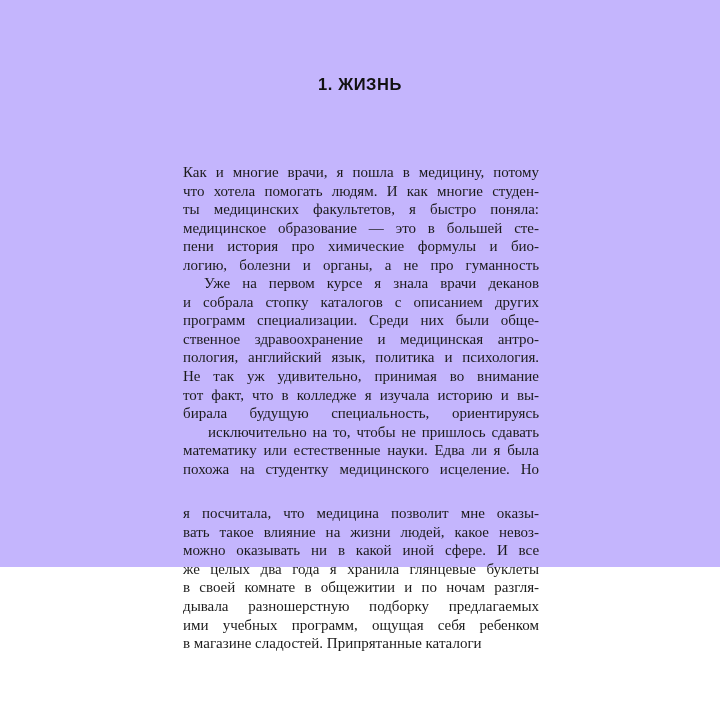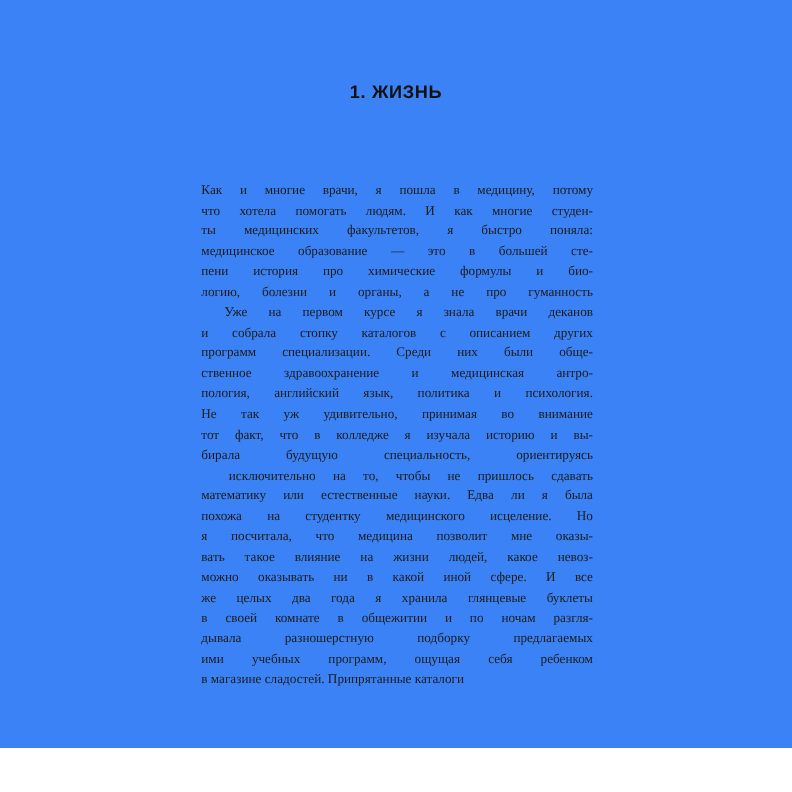--- a/index.html
+++ b/index.html
@@ -12,22 +12,22 @@
     height: 720px;
     background: #ffffff;
     font-family: "Liberation Serif", "DejaVu Serif", serif;
     color: #1a1a1a;
     overflow: hidden;
   }
 
   .page {
     position: relative;
     width: 720px;
-    height: 680px;
-    background: #3b82f6;
+    height: 567px;
+    background: #c4b5fd;
     box-sizing: border-box;
   }
 
   
   .chapter-heading {
     position: absolute;
     left: 0;
     top: 74px;
     width: 720px;
     text-align: center;
@@ -43,21 +43,21 @@
   
   .text-block {
     position: absolute;
     left: 183px;
     top: 163px;
     width: 356px;
   }
 
   .para {
     margin: 0;
-    font-size: 12px;
+    font-size: 15px;
     line-height: 18.55px;
     color: #1b1b1b;
     text-align: justify;
     text-justify: inter-word;
     -webkit-font-smoothing: antialiased;
   }
 
   
   .line {
     display: block;
@@ -99,21 +99,21 @@
         <span class="line" style="white-space: nowrap; display: block; word-spacing: 0px;"><span class="stretch">и</span> <span class="stretch">собрала</span> <span class="stretch">стопку</span> <span class="stretch">каталогов</span> <span class="stretch">с</span> <span class="stretch">описанием</span> <span class="stretch">других</span></span>
         <span class="line" style="white-space: nowrap; display: block; word-spacing: 0px;"><span class="stretch">программ</span> <span class="stretch">специализации.</span> <span class="stretch">Среди</span> <span class="stretch">них</span> <span class="stretch">были</span> <span class="stretch">обще-</span></span>
         <span class="line" style="white-space: nowrap; display: block; word-spacing: 0px;"><span class="stretch">ственное</span> <span class="stretch">здравоохранение</span> <span class="stretch">и</span> <span class="stretch">медицинская</span> <span class="stretch">антро-</span></span>
         <span class="line" style="white-space: nowrap; display: block; word-spacing: 0px;"><span class="stretch">пология,</span> <span class="stretch">английский</span> <span class="stretch">язык,</span> <span class="stretch">политика</span> <span class="stretch">и</span> <span class="stretch">психология.</span></span>
         <span class="line" style="white-space: nowrap; display: block; word-spacing: 0px;"><span class="stretch">Не</span> <span class="stretch">так</span> <span class="stretch">уж</span> <span class="stretch">удивительно,</span> <span class="stretch">принимая</span> <span class="stretch">во</span> <span class="stretch">внимание</span></span>
         <span class="line" style="white-space: nowrap; display: block; word-spacing: 0px;"><span class="stretch">тот</span> <span class="stretch">факт,</span> <span class="stretch">что</span> <span class="stretch">в</span> <span class="stretch">колледже</span> <span class="stretch">я</span> <span class="stretch">изучала</span> <span class="stretch">историю</span> <span class="stretch">и</span> <span class="stretch">вы-</span></span>
         <span class="line" style="white-space: nowrap; display: block; word-spacing: 0px;"><span class="stretch">бирала</span> <span class="stretch">будущую</span> <span class="stretch">специальность,</span> <span class="stretch">ориентируясь</span></span>
         <span class="line" style="white-space: nowrap; display: block; word-spacing: 0px; margin-left: 25px;"><span class="stretch">исключительно</span> <span class="stretch">на</span> <span class="stretch">то,</span> <span class="stretch">чтобы</span> <span class="stretch">не</span> <span class="stretch">пришлось</span> <span class="stretch">сдавать</span></span>
         <span class="line" style="white-space: nowrap; display: block; word-spacing: 0px;"><span class="stretch">математику</span> <span class="stretch">или</span> <span class="stretch">естественные</span> <span class="stretch">науки.</span> <span class="stretch">Едва</span> <span class="stretch">ли</span> <span class="stretch">я</span> <span class="stretch">была</span></span>
         <span class="line" style="white-space: nowrap; display: block; word-spacing: 0px;"><span class="stretch">похожа</span> <span class="stretch">на</span> <span class="stretch">студентку</span> <span class="stretch">медицинского</span> <span class="stretch">исцеление.</span> <span class="stretch">Но</span></span>
-        <span class="line" style="white-space: nowrap; display: block; word-spacing: 0px;"><span class="stretch">я</span> <span class="stretch">посчитала,</span> <span class="stretch">что</span> <span class="stretch">медицина</span> <span class="stretch">позволит</span> <span class="stretch">мне</span> <span class="stretch">оказы-</span></span>
+        <span class="line" style="white-space: nowrap; display: block; word-spacing: 0px; margin-top: 26px;"><span class="stretch">я</span> <span class="stretch">посчитала,</span> <span class="stretch">что</span> <span class="stretch">медицина</span> <span class="stretch">позволит</span> <span class="stretch">мне</span> <span class="stretch">оказы-</span></span>
         <span class="line" style="white-space: nowrap; display: block; word-spacing: 0px;"><span class="stretch">вать</span> <span class="stretch">такое</span> <span class="stretch">влияние</span> <span class="stretch">на</span> <span class="stretch">жизни</span> <span class="stretch">людей,</span> <span class="stretch">какое</span> <span class="stretch">невоз-</span></span>
         <span class="line" style="white-space: nowrap; display: block; word-spacing: 0px;"><span class="stretch">можно</span> <span class="stretch">оказывать</span> <span class="stretch">ни</span> <span class="stretch">в</span> <span class="stretch">какой</span> <span class="stretch">иной</span> <span class="stretch">сфере.</span> <span class="stretch">И</span> <span class="stretch">все</span></span>
         <span class="line" style="white-space: nowrap; display: block; word-spacing: 0px;"><span class="stretch">же</span> <span class="stretch">целых</span> <span class="stretch">два</span> <span class="stretch">года</span> <span class="stretch">я</span> <span class="stretch">хранила</span> <span class="stretch">глянцевые</span> <span class="stretch">буклеты</span></span>
         <span class="line" style="white-space: nowrap; display: block; word-spacing: 0px;"><span class="stretch">в</span> <span class="stretch">своей</span> <span class="stretch">комнате</span> <span class="stretch">в</span> <span class="stretch">общежитии</span> <span class="stretch">и</span> <span class="stretch">по</span> <span class="stretch">ночам</span> <span class="stretch">разгля-</span></span>
         <span class="line" style="white-space: nowrap; display: block; word-spacing: 0px;"><span class="stretch">дывала</span> <span class="stretch">разношерстную</span> <span class="stretch">подборку</span> <span class="stretch">предлагаемых</span></span>
         <span class="line" style="white-space: nowrap; display: block; word-spacing: 0px;"><span class="stretch">ими</span> <span class="stretch">учебных</span> <span class="stretch">программ,</span> <span class="stretch">ощущая</span> <span class="stretch">себя</span> <span class="stretch">ребенком</span></span>
         <span class="line last"><span class="stretch">в</span> <span class="stretch">магазине</span> <span class="stretch">сладостей.</span> <span class="stretch">Припрятанные</span> <span class="stretch">каталоги</span></span>
       </p>
   </div>
 

